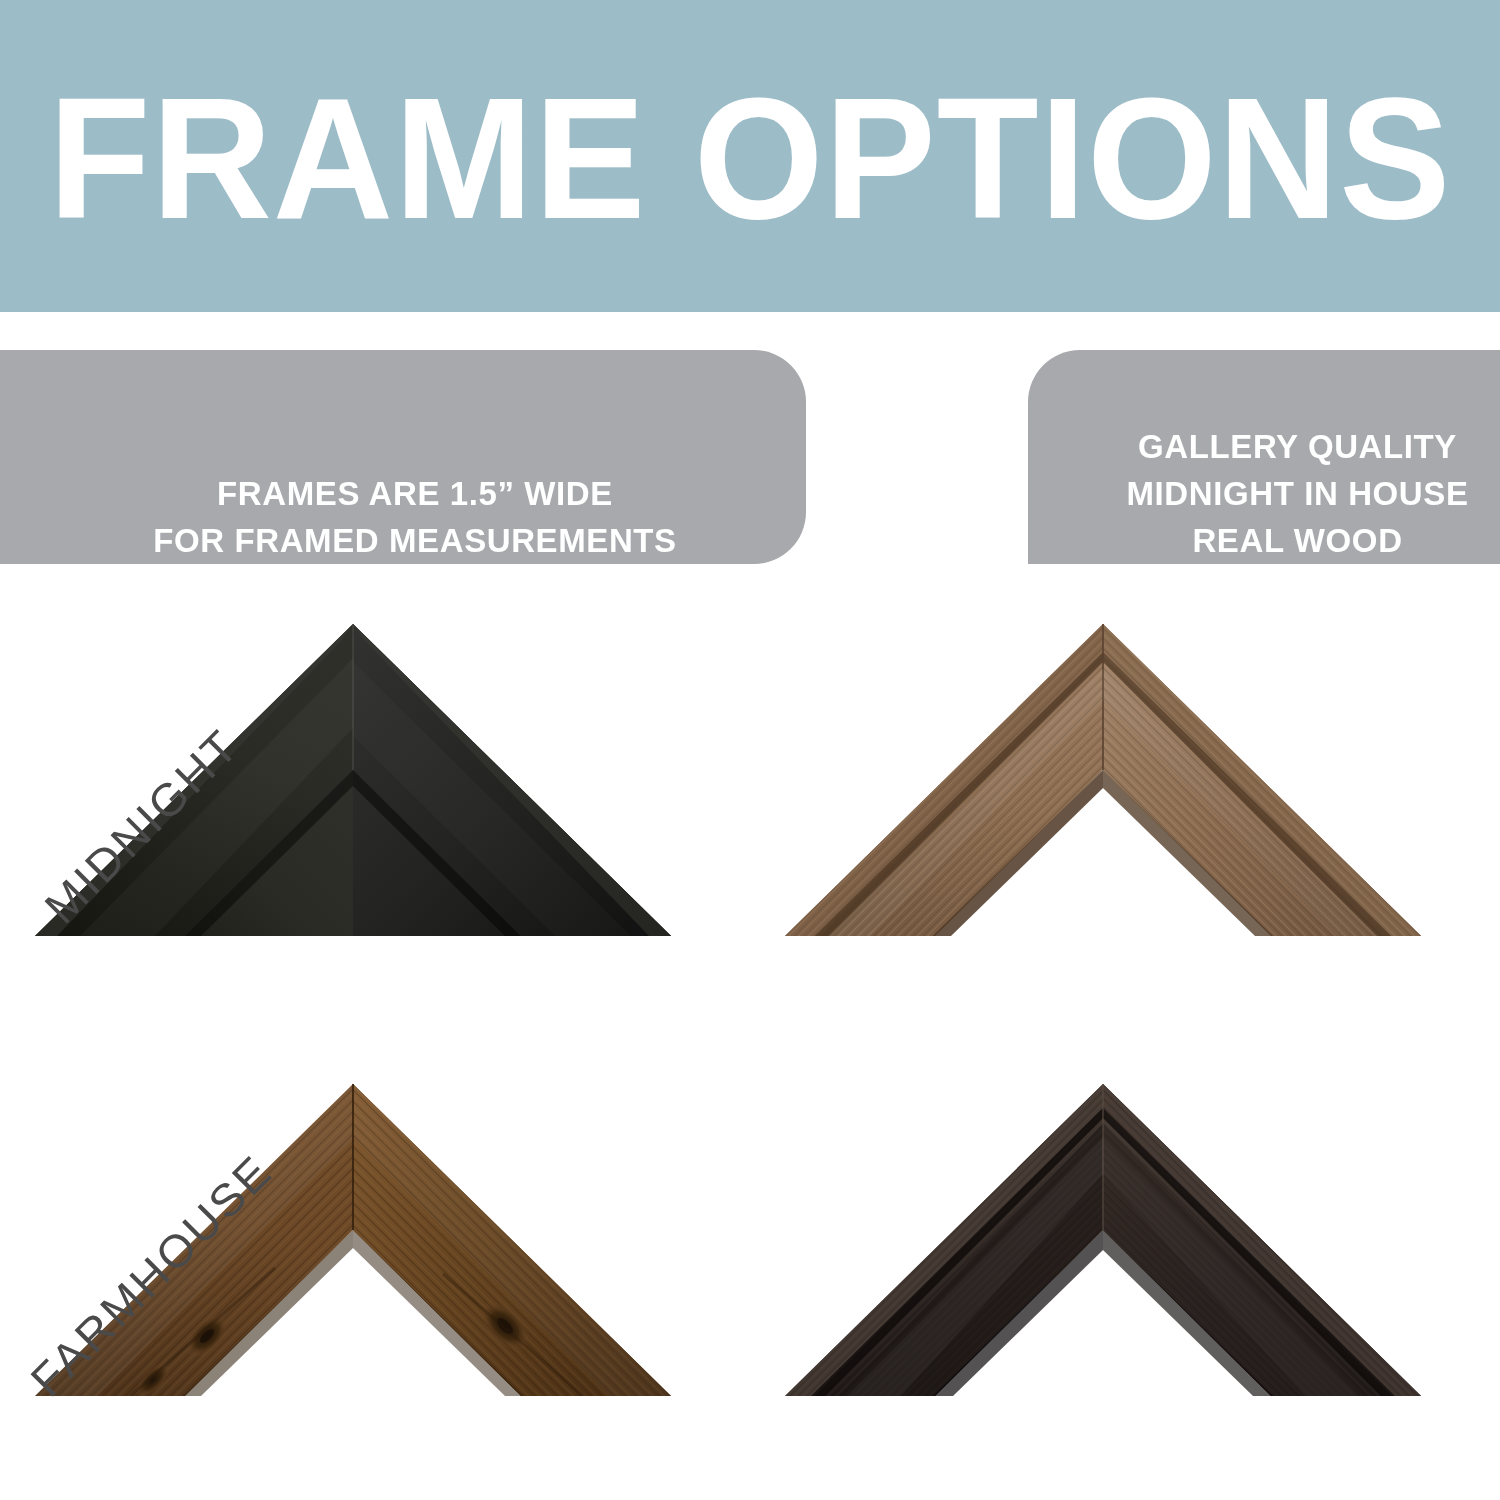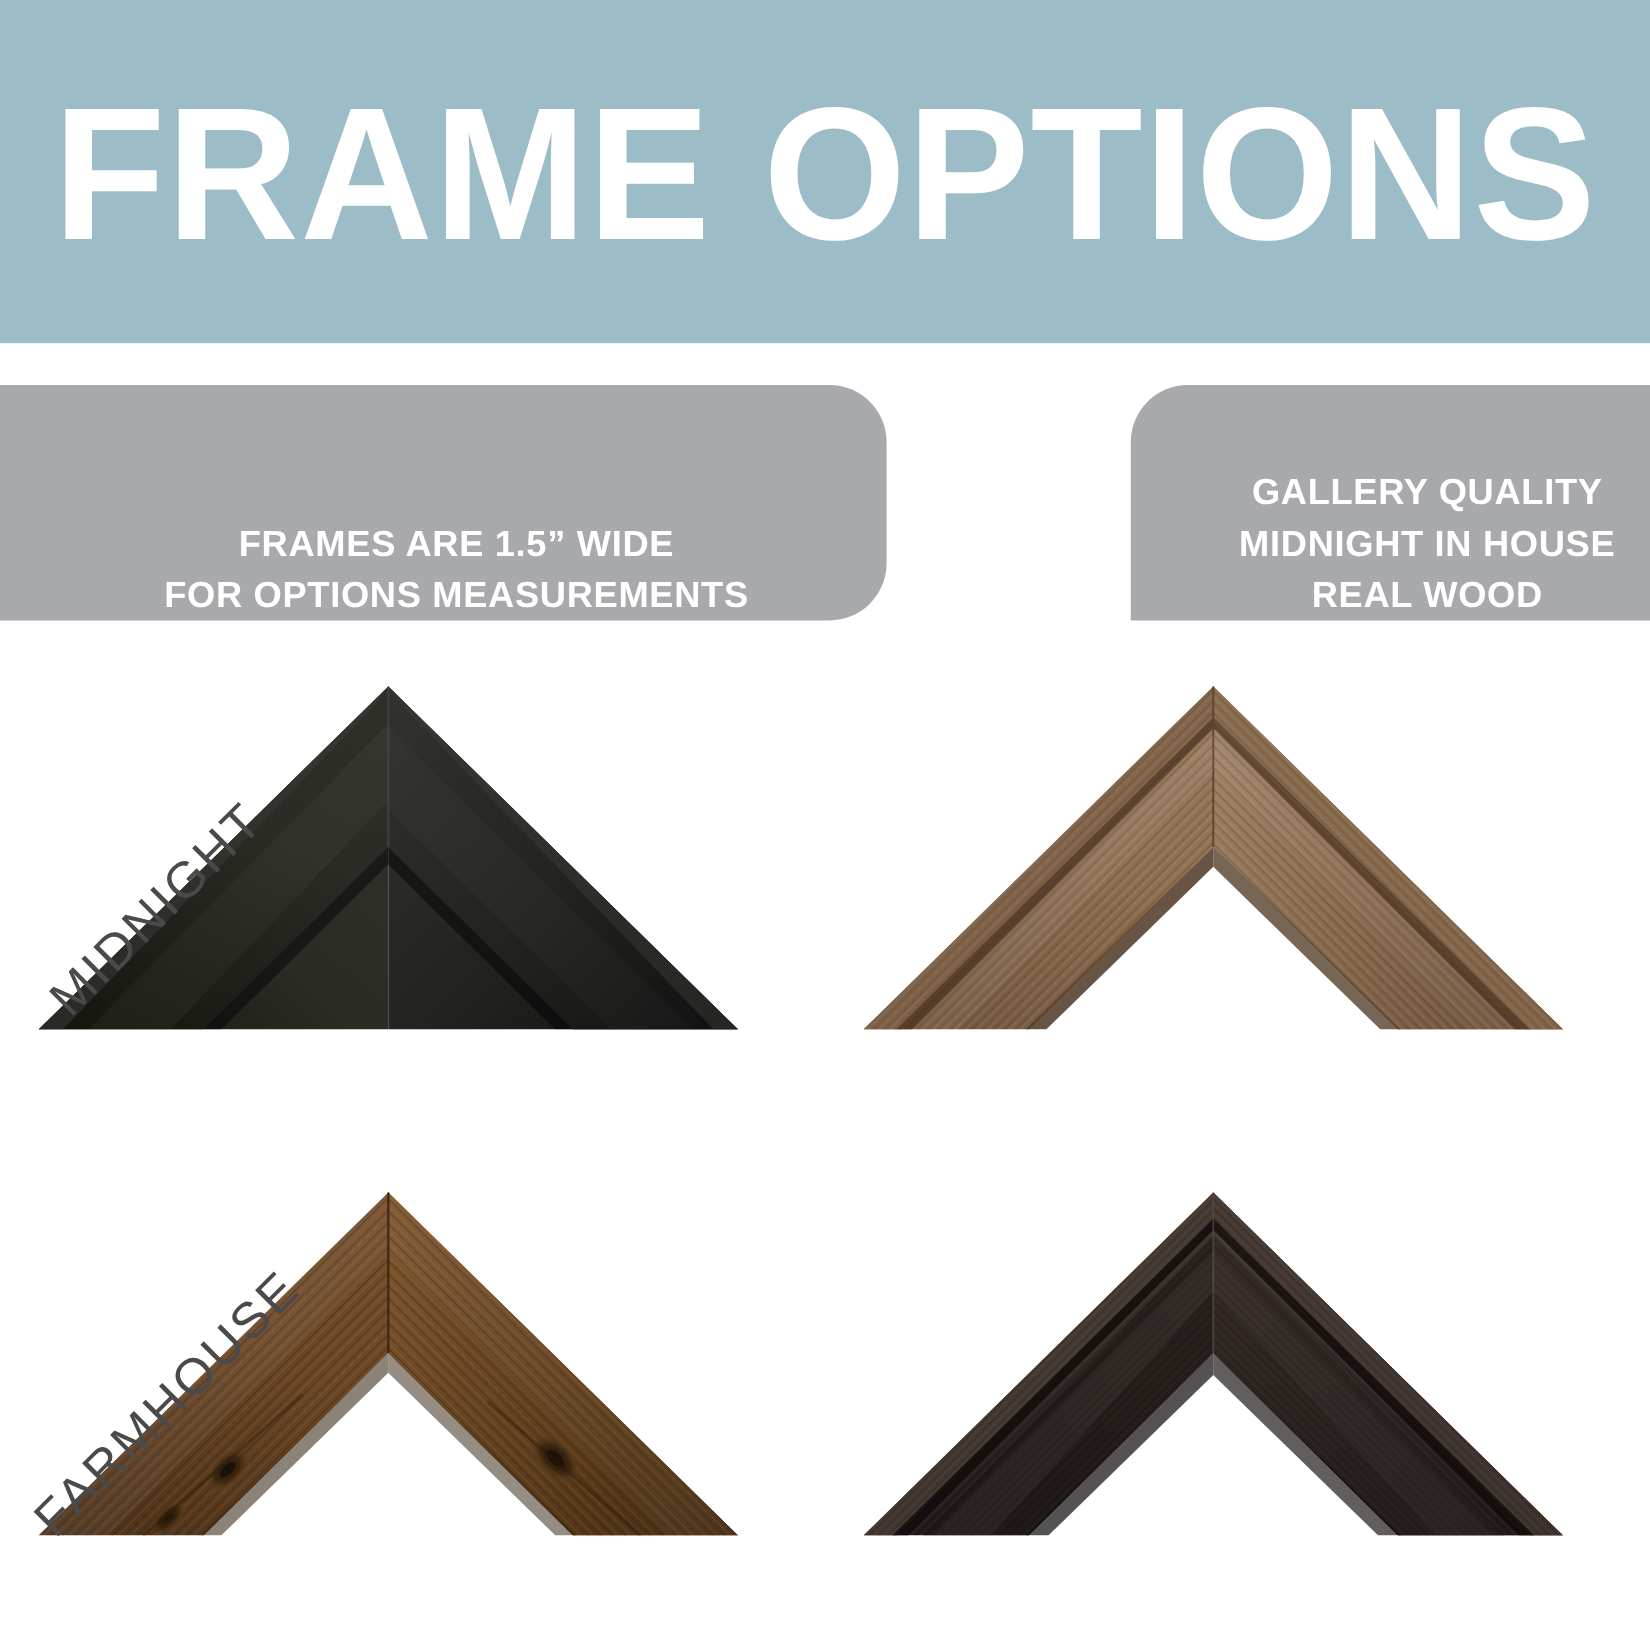--- a/index.html
+++ b/index.html
@@ -110,21 +110,21 @@
 <body>
 
 <div id="page">
 
   <div class="header-banner">
     <div class="header-title">FRAME OPTIONS</div>
   </div>
 
   <div class="panel panel-left">
     <div class="panel-line">FRAMES ARE 1.5” WIDE</div>
-    <div class="panel-line">FOR OPTIONS MEASUREMENTS</div>
+    <div class="panel-line">FOR FRAMED MEASUREMENTS</div>
   </div>
 
   <div class="panel panel-right">
     <div class="panel-line">GALLERY QUALITY</div>
     <div class="panel-line">MIDNIGHT IN HOUSE</div>
     <div class="panel-line">REAL WOOD</div>
   </div>
 
   <div class="frame-cell cell-tl">
     <div class="frame-art">

